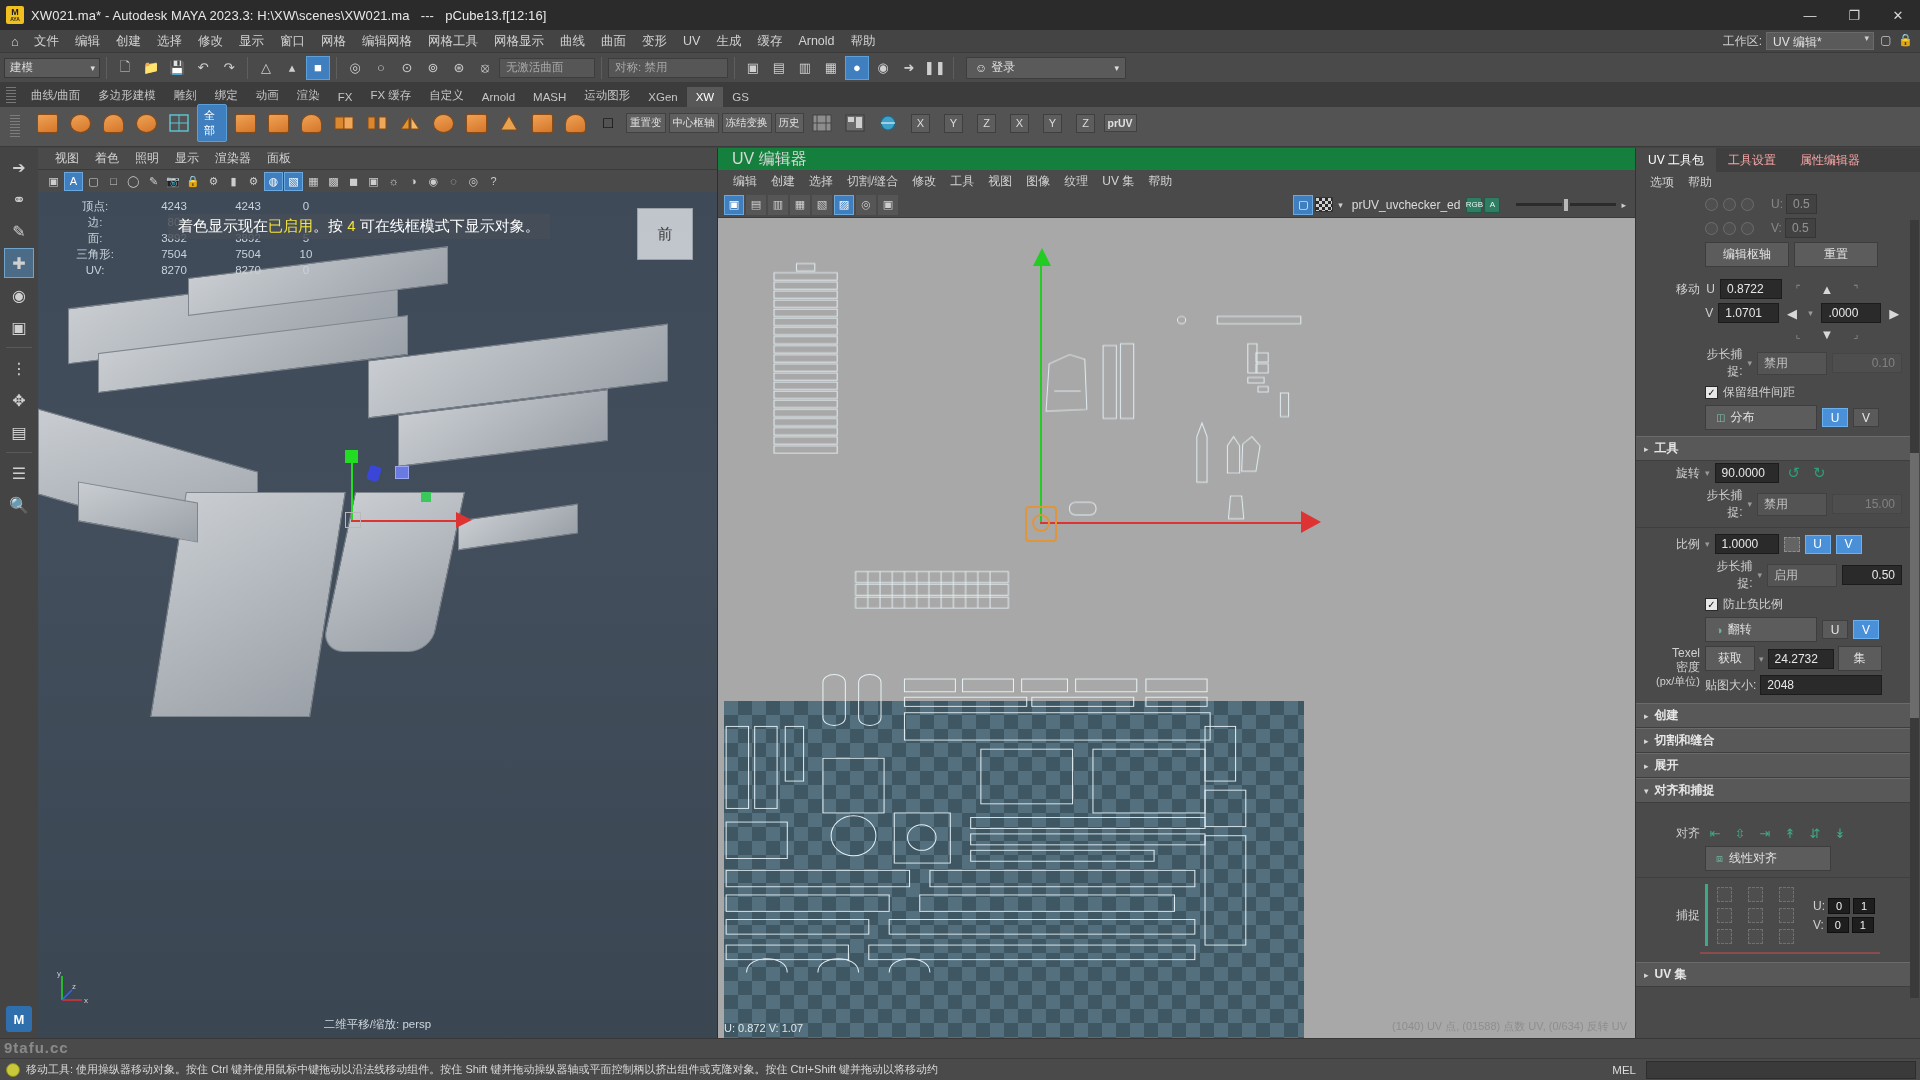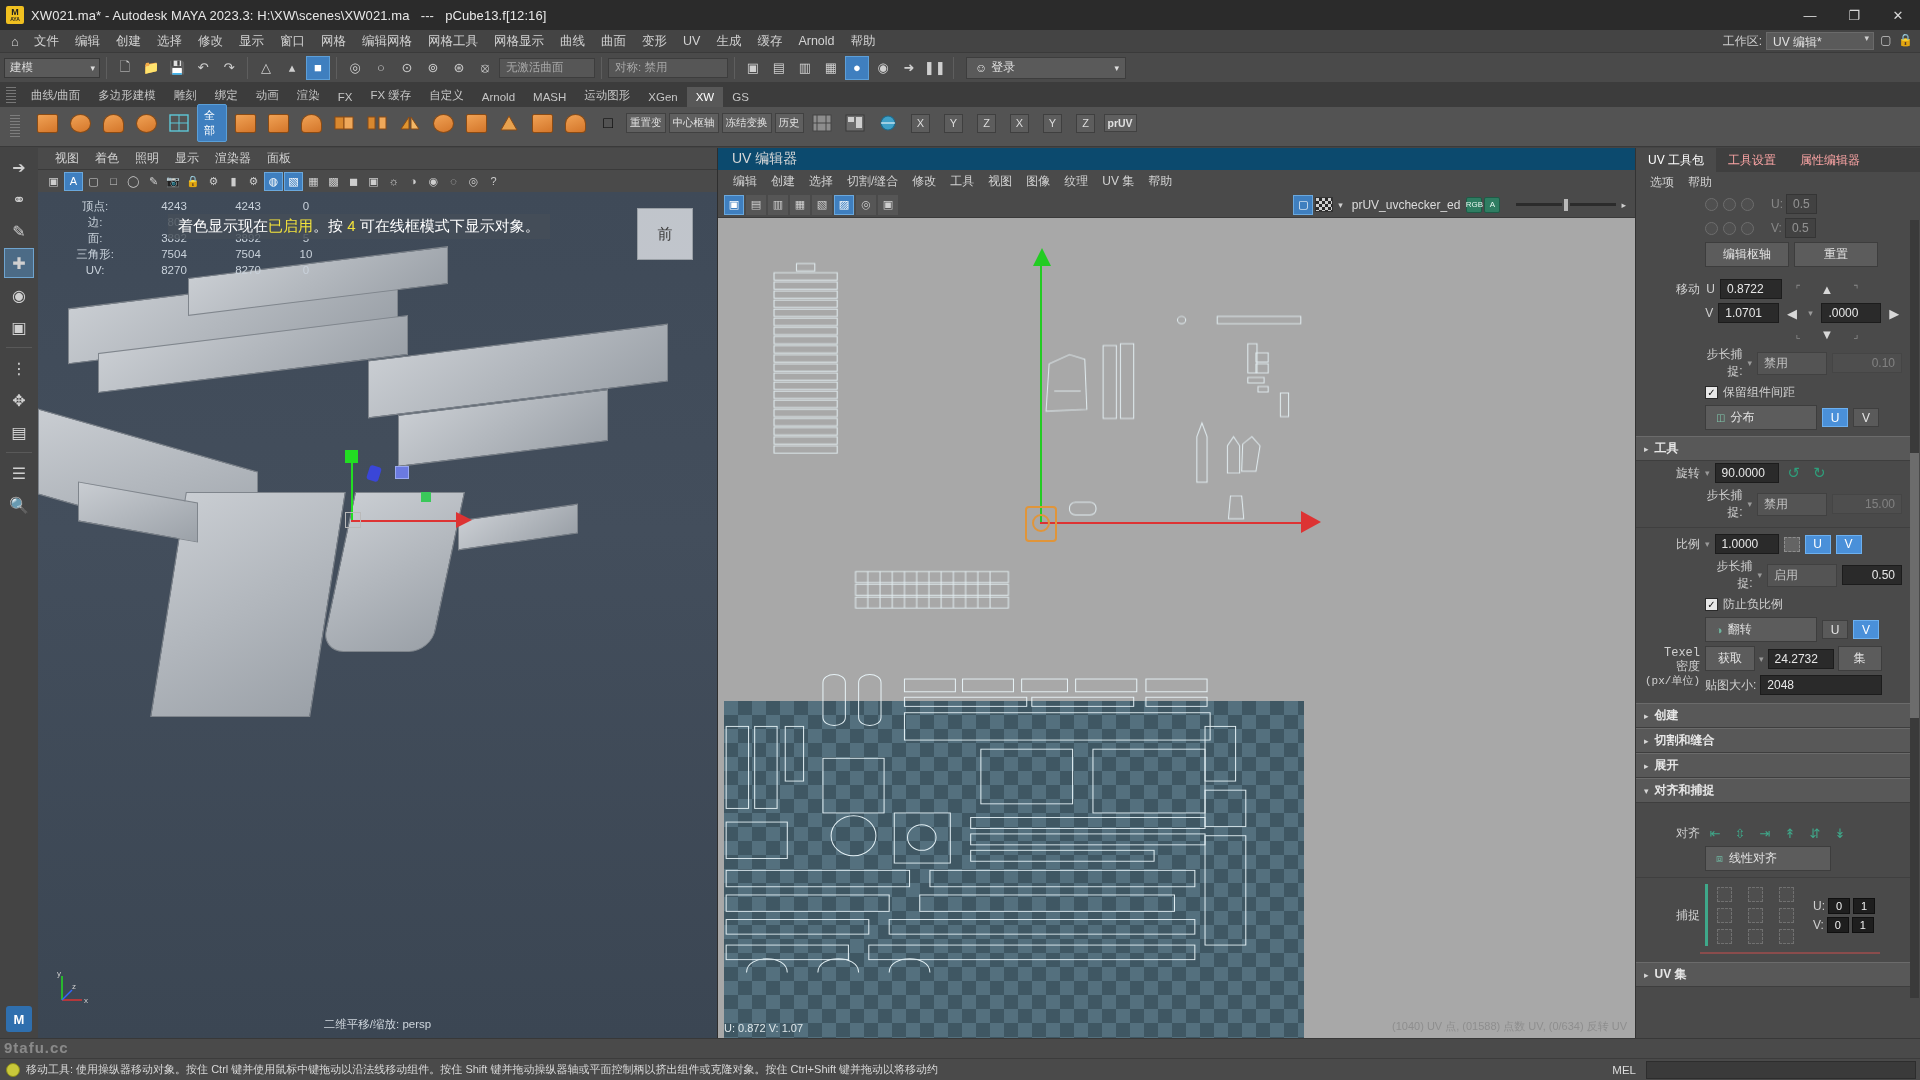--- a/index.html
+++ b/index.html
@@ -194,22 +194,22 @@
   
   .gun { position:absolute; inset:0; }
   .gun .pc { position:absolute; background:linear-gradient(150deg,#c9cdd2,#9ba1a8);
     border:1px solid #7f858c; }
   .man-h { position:absolute; height:2px; background:#d33; }
   .man-v { position:absolute; width:2px; background:#2d2; }
 
   
   .uv-pane { flex: 1; display: flex; flex-direction: column; background: #444; min-width: 0; }
   .uv-title {
-    height: 22px; background: #0c4a6e; display:flex; align-items:center; padding-left: 14px;
-    color:#d8d8d8; font-size: 14px;
+    height: 22px; background: #15803d; display:flex; align-items:center; padding-left: 14px;
+    color:#d8d8d8; font-size: 16px;
   }
   .uv-menubar { height: 22px; background:#4a4a4a; display:flex; align-items:center; padding-left: 8px; }
   .uv-menubar .pm { color:#d2d2d2; font-size:12px; padding:1px 7px; }
   .uv-toolbar {
     height: 26px; background: #4a4a4a; display: flex; align-items: center;
     padding: 0 6px; gap: 2px; border-bottom:1px solid #3a3a3a;
   }
   .uvi {
     width: 20px; height: 20px; display:flex;align-items:center;justify-content:center;
     color:#cfcfcf; font-size:11px; border:1px solid transparent; background:#565656;
@@ -246,21 +246,21 @@
   .rp-tabs { height: 24px; display: flex; background: #3f3f3f; }
   .rp-tab {
     padding: 4px 12px 0; font-size: 12px; color: #fca5a5;
   }
   .rp-tab.active { background: #4a4a4a; color: #fff; }
   .rp-menubar { height: 20px; display: flex; align-items:center; padding-left:8px; gap: 2px; }
   .rp-menubar .pm { color:#cfcfcf; font-size: 12px; padding: 0 6px; }
   .rp-scroll { flex: 1; overflow: hidden; position: relative; padding-right: 10px; }
   .rp-row { display: flex; align-items: center; gap: 5px; padding: 2px 8px; }
   .rp-lab { color: #d0d0d0; font-size: 12px; text-align: right; }
-  .w56 { width: 56px; font-family: Liberation Mono, monospace; }
+  .w56 { width: 56px; }
   .radio { width: 13px; height: 13px; border-radius: 50%; border: 1px solid #6d6d6d; background:#4f4f4f; }
   .btn {
     background: #5c5c5c; border: 1px solid #3d3d3d; color: #e2e2e2; font-size: 12px;
     padding: 3px 10px; text-align:center;
   }
   .num {
     background: #2a2a2a; border: 1px solid #1c1c1c; color: #e8e8e8; font-size: 12px;
     padding: 2px 6px; text-align: left; min-width: 60px;
   }
   .num.dark2 { background:#3a3a3a; }

